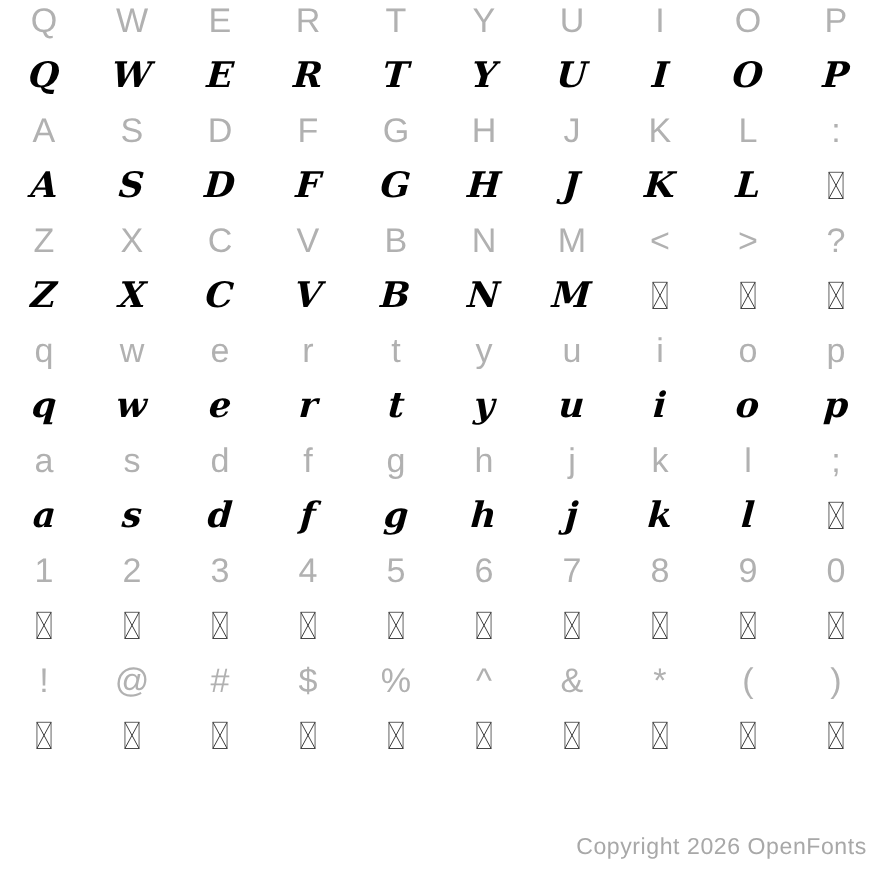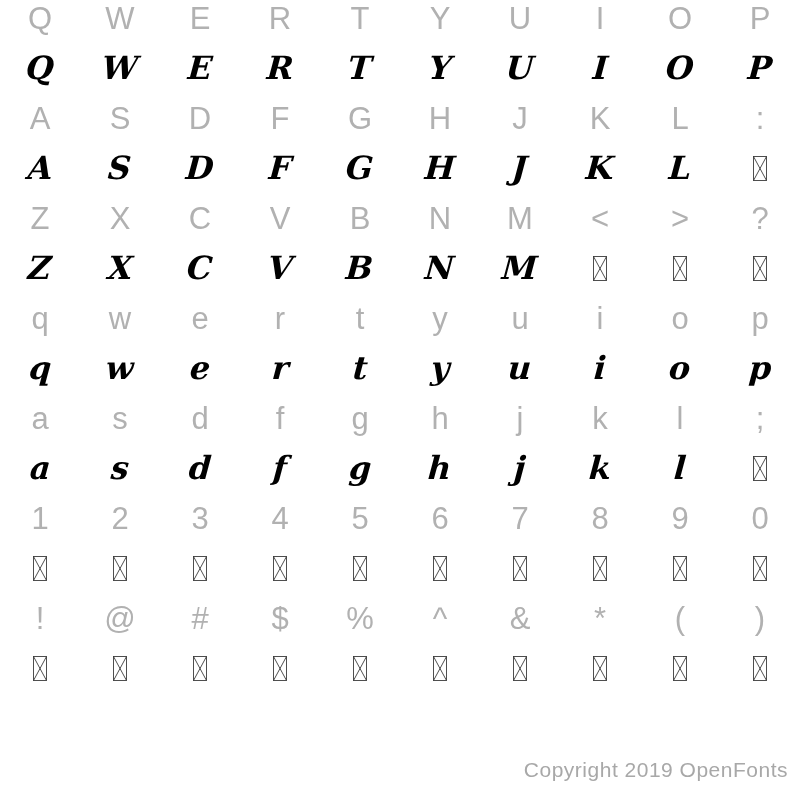--- a/index.html
+++ b/index.html
@@ -628,14 +628,14 @@
           <div class="char-cell">
             <svg width="14" height="25" viewBox="0 0 14 25" class="tofu-icon">
               <rect x="0.5" y="0.5" width="13" height="24" fill="none" stroke="#3c3c3c" stroke-width="0.9"></rect>
               <line x1="0.5" y1="0.5" x2="13.5" y2="24.5" stroke="#3c3c3c" stroke-width="0.9"></line>
               <line x1="13.5" y1="0.5" x2="0.5" y2="24.5" stroke="#3c3c3c" stroke-width="0.9"></line>
             </svg>
           </div>
         </div>
       </div>
     </div>
-  <div class="copyright">Copyright 2019 OpenFonts</div>
+  <div class="copyright">Copyright 2026 OpenFonts</div>
 </div>
 
 </body></html>

